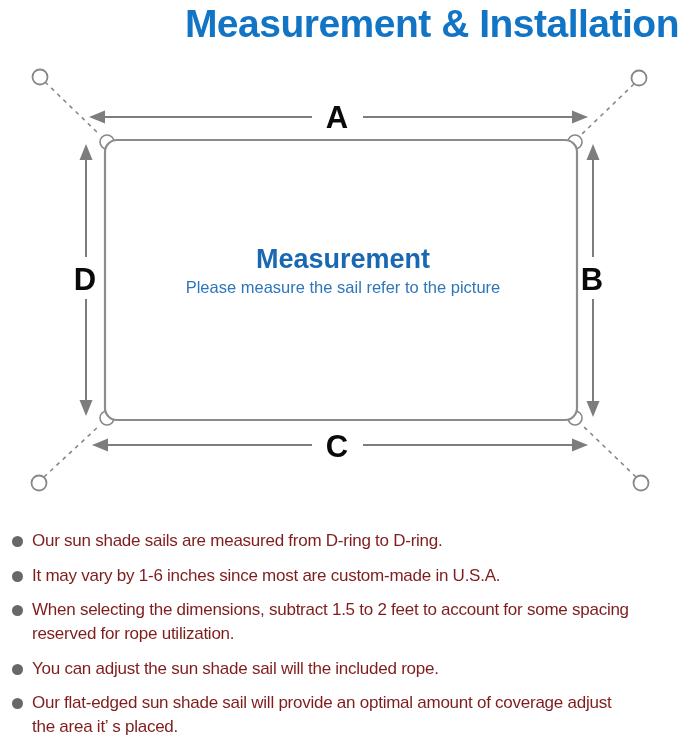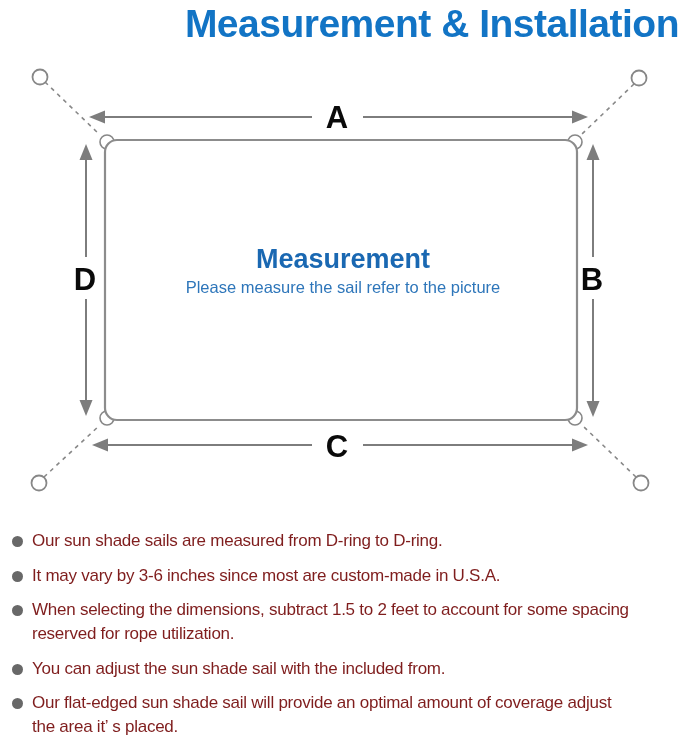--- a/index.html
+++ b/index.html
@@ -138,29 +138,29 @@
   <text class="center-subtitle" x="343" y="293" text-anchor="middle">Please measure the sail refer to the picture</text>
 </svg>
 
 <div class="notes">
   <div class="note">
     <span class="note-dot"></span>
     <span class="note-text">Our sun shade sails are measured from D-ring to D-ring.</span>
   </div>
   <div class="note">
     <span class="note-dot"></span>
-    <span class="note-text">It may vary by 3-6 inches since most are custom-made in U.S.A.</span>
+    <span class="note-text">It may vary by 1-6 inches since most are custom-made in U.S.A.</span>
   </div>
   <div class="note">
     <span class="note-dot"></span>
     <span class="note-text">When selecting the dimensions, subtract 1.5 to 2 feet to account for some spacing
 reserved for rope utilization.</span>
   </div>
   <div class="note">
     <span class="note-dot"></span>
-    <span class="note-text">You can adjust the sun shade sail with the included from.</span>
+    <span class="note-text">You can adjust the sun shade sail will the included rope.</span>
   </div>
   <div class="note">
     <span class="note-dot"></span>
     <span class="note-text">Our flat-edged sun shade sail will provide an optimal amount of coverage adjust
 the area it’ s placed.</span>
   </div>
 </div>
 
 </body></html>

